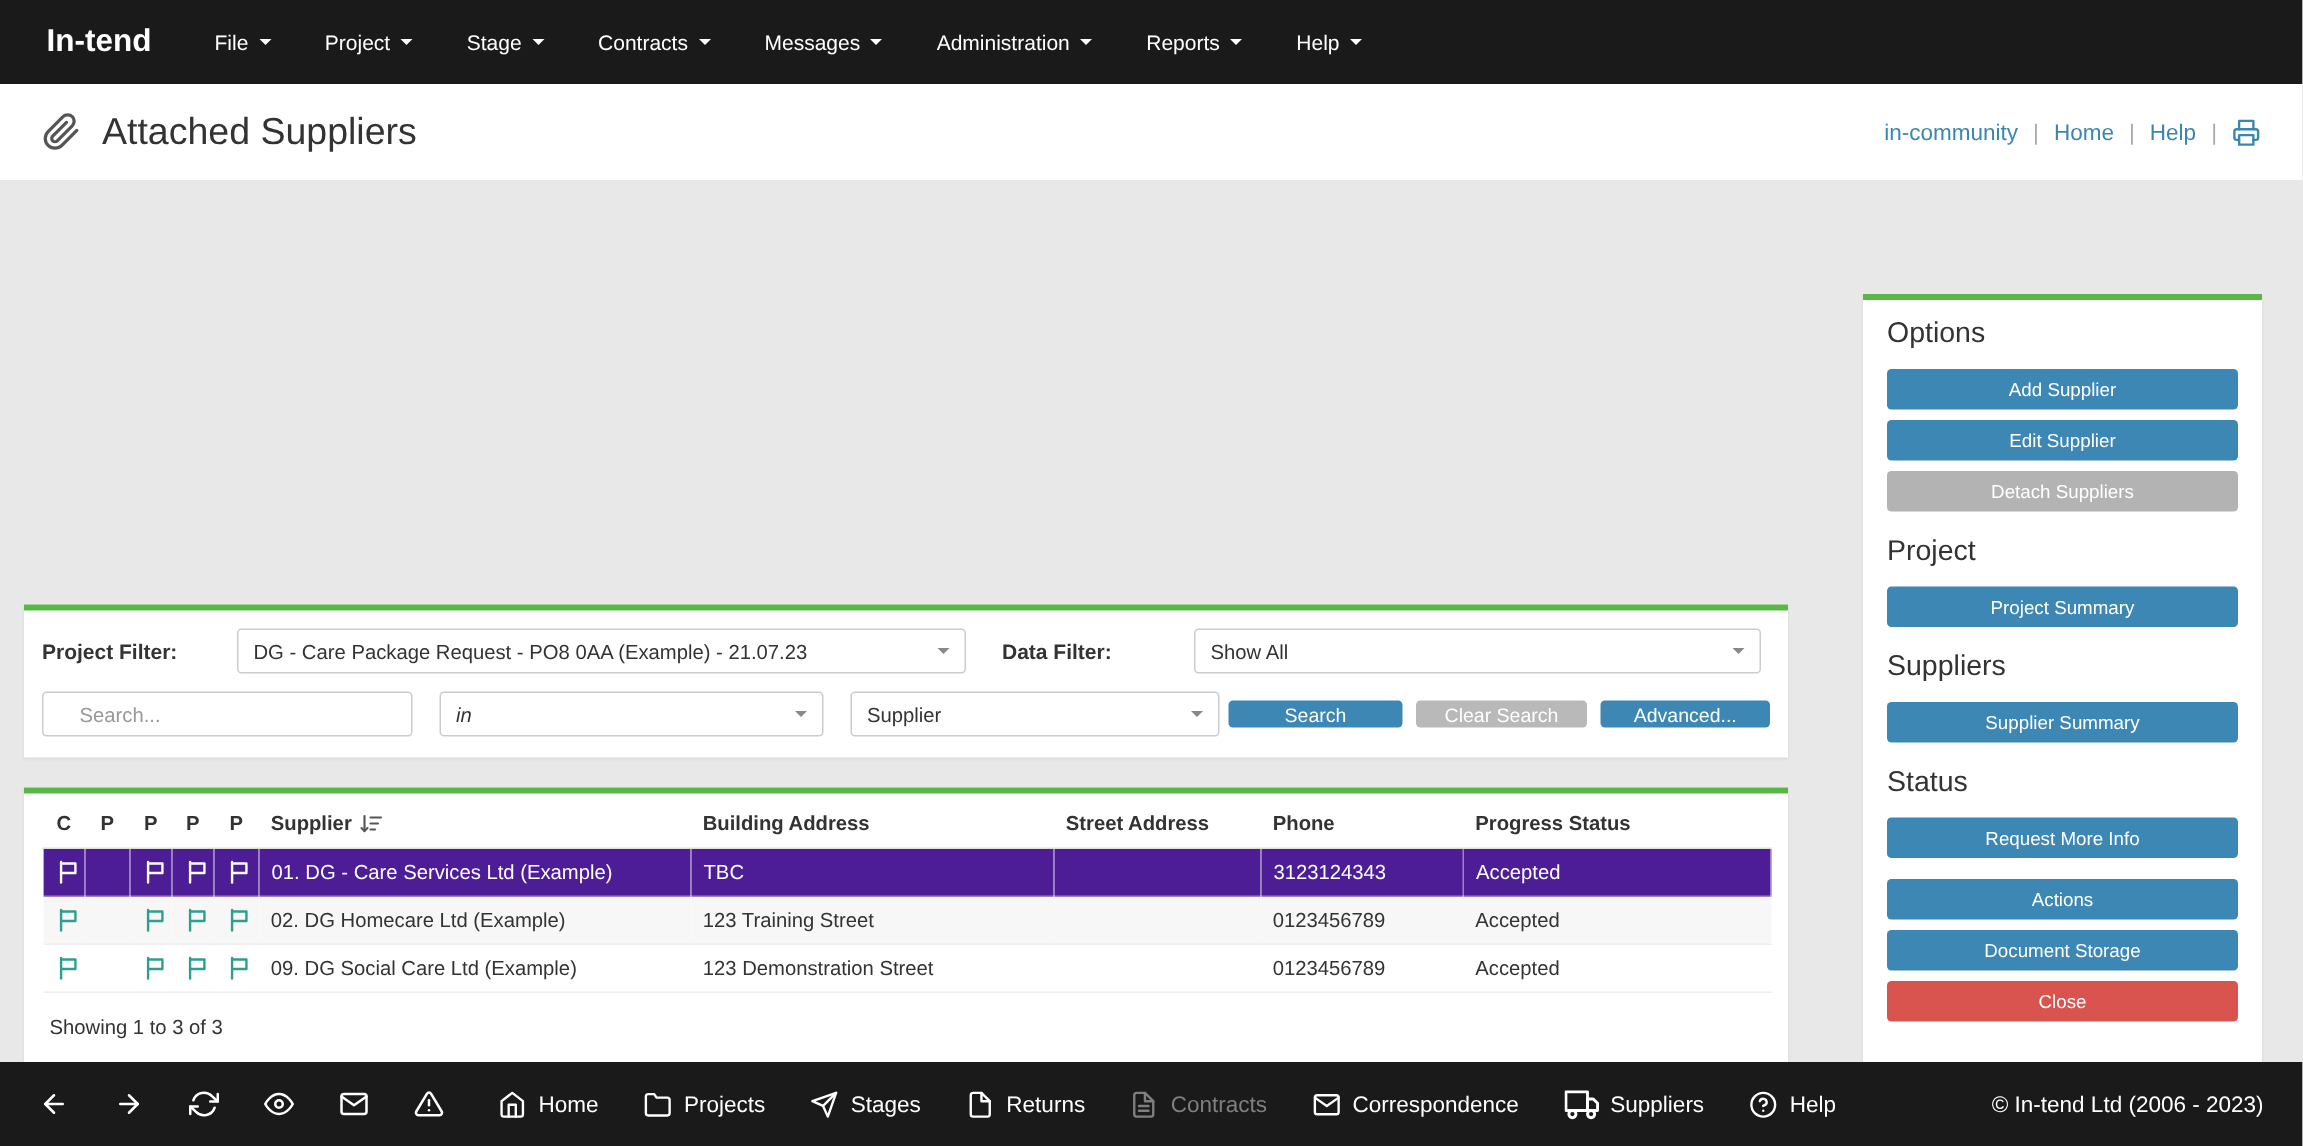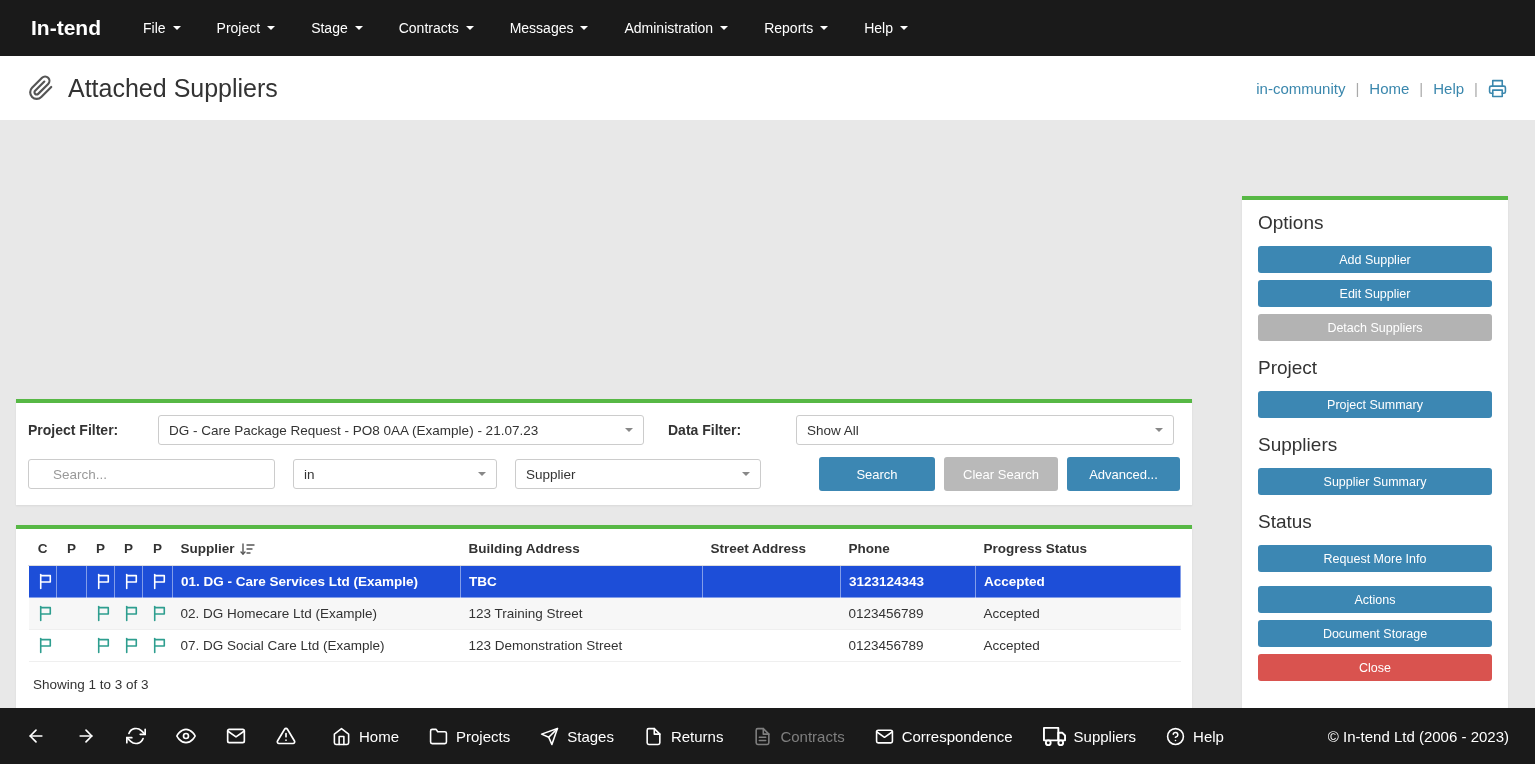--- a/index.html
+++ b/index.html
@@ -53,31 +53,31 @@
     border:1px solid #ccc; border-radius:3px; background:#fff;
     padding:0 28px 0 10px; font-size:13.5px; color:#333; cursor:pointer;
     white-space:nowrap; overflow:hidden;
   }
   .sel-caret {
     position:absolute; right:10px; top:12px;
     width:0; height:0; border:4px solid transparent; border-top-color:#888;
   }
   .sel-project { width:486px; }
   .sel-data { width:378px; }
-  .sel-in { width:204px; }
+  .sel-in { width:256px;font-style:italic; }
   .sel-field { width:246px; }
   .search-input {
     width:247px; height:30px; border:1px solid #ccc; border-radius:3px;
     padding:0 24px; font-size:13.5px; font-family:"Liberation Sans", sans-serif; color:#333; outline:none;
   }
   .search-input::placeholder { color:#999; }
   .frow2 .select { margin-left:18px; }
   .fbtns { margin-left:auto; display:flex; gap:9px; }
   .btn {
-    height:34px; border:none; border-radius:3px; color:#fff; font-size:13px;
+    height:18px; border:none; border-radius:3px; color:#fff; font-size:13px;
     font-family:"Liberation Sans", sans-serif; cursor:pointer;
   }
   .btn-blue { background:#3c87b3; }
   .btn-gray { background:#b9b9b9; }
   .btn-search { width:116px; }
   .btn-clear { width:114px; }
   .btn-adv { width:113px; }
 
   
   .table-panel { padding:2px 0 0; }
@@ -87,23 +87,22 @@
     border-bottom:1px solid #ddd; font-size:13.5px; cursor:pointer;
   }
   table.suppliers th.th-flag { text-align:center; padding-left:2px; padding-right:2px; }
   .th-supplier-inner { display:flex; align-items:center; gap:5px; }
   .sort-icon { width:15px; height:14px; color:#555; flex:0 0 auto; }
   table.suppliers td { padding:7px 8px; border-bottom:1px solid #efefef; }
   td.flag-cell { text-align:center; padding:5px 2px 3px; }
   .flag-icon { width:17px; height:17px; color:#2e9e8f; }
   tr.row-striped { background:#f7f7f7; }
   tr.row-selected td {
-    background:#1d4ed8; color:#fff;
+    background:#4c1d95; color:#fff;
     border:1px solid rgba(255,255,255,.45);
-    font-weight:bold;
   }
   tr.row-selected .flag-icon { color:#fff; }
   tbody tr { cursor:pointer; }
   .table-summary { padding:15px 17px 16px; font-size:13.5px; color:#333; }
 
   
   .side {
     width:266px; flex:0 0 266px; margin-left:50px;
     padding:12px 16px 20px;
   }
@@ -357,21 +356,21 @@
                     <path d="M3.5 1.5v13"></path>
                     <path d="M3.5 2.5h9v6h-9"></path>
                   </svg>
               </td>
               <td class="flag-cell">
                 <svg class="flag-icon" viewBox="0 0 16 16" fill="none" stroke="currentColor" stroke-width="1.5" stroke-linecap="round" stroke-linejoin="round">
                     <path d="M3.5 1.5v13"></path>
                     <path d="M3.5 2.5h9v6h-9"></path>
                   </svg>
               </td>
-              <td>07. DG Social Care Ltd (Example)</td>
+              <td>09. DG Social Care Ltd (Example)</td>
               <td>123 Demonstration Street</td>
               <td></td>
               <td>0123456789</td>
               <td>Accepted</td>
             </tr>
           </tbody>
         </table>
         <div class="table-summary">Showing 1 to 3 of 3</div>
       </section>
     </div>

